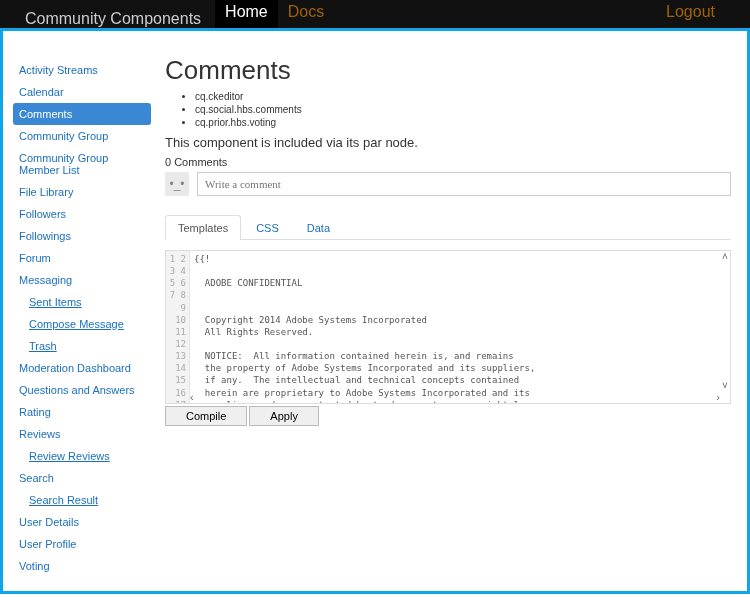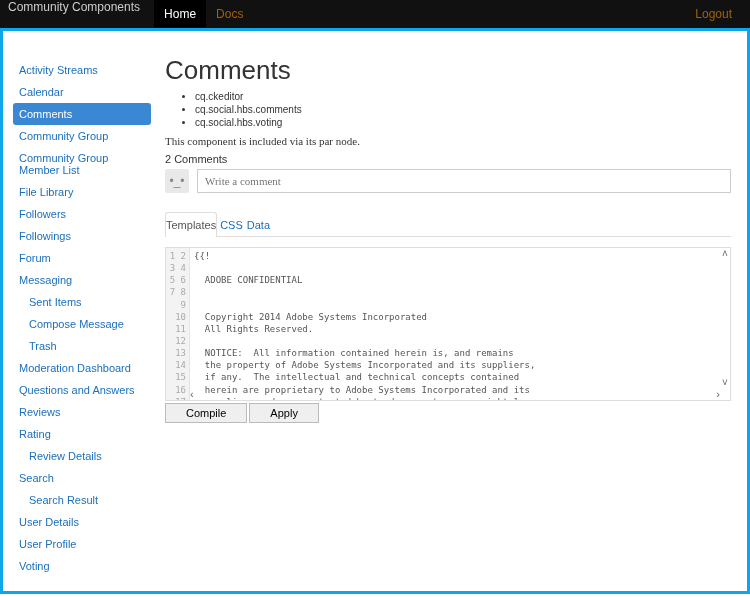--- a/index.html
+++ b/index.html
@@ -1,38 +1,38 @@
 <!DOCTYPE html>
 <html><head>
 <meta charset="utf-8">
 <style>
   * { box-sizing: border-box; margin: 0; padding: 0; }
   body { font-family: "Helvetica Neue", Helvetica, Arial, sans-serif; font-size: 12px; color: #333; background: #fff; }
-  .topbar { background: #111; color: #ccc; height: 28px; display: flex; align-items: flex-start; padding: 0 8px; font-size: 12px; }
+  .topbar { background: #111; color: #ccc; height: 28px; display: flex; align-items: flex-end; padding: 0 25px; font-size: 16px; }
   .topbar .brand { color: #ccc; margin-right: 14px; }
   .topbar .navitem { color: #a16207; padding: 7px 10px; cursor: pointer; }
   .topbar .navitem.active { background: #000; color: #fff; }
   .topbar .spacer { flex: 1; }
   .page { display: flex; padding: 10px; border: 3px solid #0ea5e9; margin: 0; height: 566px; }
   .sidebar { width: 138px; margin-right: 8px; padding-top: 18px; }
   .sidebar ul { list-style: none; }
   .sidebar li { padding: 5px 6px; color: #1b6fbb; font-size: 11px; cursor: pointer; border-radius: 3px; }
-  .sidebar li.indent { padding-left: 16px; }
+  .sidebar li.indent { padding-left: 16px; text-decoration: underline; }
   .sidebar li.active { background: #3a87d4; color: #fff; }
   .main { flex: 1; padding: 6px 6px 0 6px; overflow: hidden; }
   h1.title { font-size: 26px; font-weight: 500; margin: 8px 0 4px 0; }
   .clientlibs { margin: 0 0 6px 30px; font-size: 10px; color: #333; }
   .clientlibs li { list-style: disc; line-height: 1.3; }
-  .included { font-size: 11px; margin-bottom: 6px; font-family: Liberation Serif, serif; }
+  .included { font-size: 13px; margin-bottom: 6px; }
   .count { font-size: 11px; margin-bottom: 4px; }
   .comment-row { display: flex; align-items: center; gap: 8px; margin-bottom: 18px; }
   .avatar { width: 24px; height: 24px; border-radius: 2px; background: #e9e9e9; display: flex; align-items: center; justify-content: center; font-size: 12px; color: #888; }
   .comment-input { flex: 1; border: 1px solid #ccc; padding: 5px 7px; font-size: 11px; color: #333; background: #fff; outline: none; font-family: Liberation Serif, serif; }
   .tabs { border-bottom: 1px solid #ddd; display: flex; gap: 2px; margin-bottom: 10px; }
-  .tab { padding: 6px 0; font-size: 11px; color: #1b6fbb; cursor: pointer; border: 1px solid transparent; border-bottom: none; position: relative; top: 1px; }
+  .tab { padding: 6px 12px; font-size: 11px; color: #1b6fbb; cursor: pointer; border: 1px solid transparent; border-bottom: none; position: relative; top: 1px; }
   .tab.active { color: #555; border-color: #ddd #ddd #fff #ddd; background: #fff; border-radius: 3px 3px 0 0; }
   .source-label { font-size: 14px; margin-bottom: 4px; }
   .code-wrap { border: 1px solid #ddd; position: relative; height: 154px; overflow: hidden; background: #fff; }
   .gutter { position: absolute; left: 0; top: 0; bottom: 0; width: 24px; background: #f3f3f3; border-right: 1px solid #e5e5e5; font-family: monospace; font-size: 9px; color: #aaa; text-align: right; padding: 2px 3px 0 0; line-height: 1.35; }
   .code { font-family: monospace; font-size: 9px; line-height: 1.35; color: #555; padding: 2px 0 0 28px; white-space: pre; overflow: hidden; }
   .hscroll { position: absolute; left: 24px; right: 10px; bottom: 0; height: 12px; display: flex; align-items: center; justify-content: space-between; color: #666; font-size: 11px; }
   .vscroll { position: absolute; right: 0; top: 0; bottom: 12px; width: 10px; display: flex; flex-direction: column; align-items: center; justify-content: space-between; color: #666; font-size: 10px; }
   .btnrow { margin-top: 2px; }
   .btnrow button { font-size: 11px; padding: 3px 20px; background: #efefef; border: 1px solid #bbb; cursor: pointer; margin-right: 2px; }
 </style>
@@ -58,40 +58,40 @@
         <li>File Library</li>
         <li>Followers</li>
         <li>Followings</li>
         <li>Forum</li>
         <li>Messaging</li>
         <li class="indent">Sent Items</li>
         <li class="indent">Compose Message</li>
         <li class="indent">Trash</li>
         <li>Moderation Dashboard</li>
         <li>Questions and Answers</li>
+        <li>Rating</li>
         <li>Reviews</li>
-        <li>Rating</li>
-        <li class="indent">Review Details</li>
+        <li class="indent">Review Reviews</li>
         <li>Search</li>
         <li class="indent">Search Result</li>
         <li>User Details</li>
         <li>User Profile</li>
         <li>Voting</li>
       </ul>
   </div>
 
   <div class="main">
     <h1 class="title">Comments</h1>
     <ul class="clientlibs" id="clientlibs-list">
         <li>cq.ckeditor</li>
         <li>cq.social.hbs.comments</li>
-        <li>cq.social.hbs.voting</li>
+        <li>cq.prior.hbs.voting</li>
       </ul>
     <div class="included">This component is included via its par node.</div>
-    <div class="count">2 Comments</div>
+    <div class="count">0 Comments</div>
     <div class="comment-row">
       <div class="avatar">
         <span>•_•</span>
       </div>
       <input class="comment-input" type="text" placeholder="Write a comment" style="">
     </div>
 
     <div class="tabs">
       <div class="tab active">Templates</div>
       <div class="tab">CSS</div>

